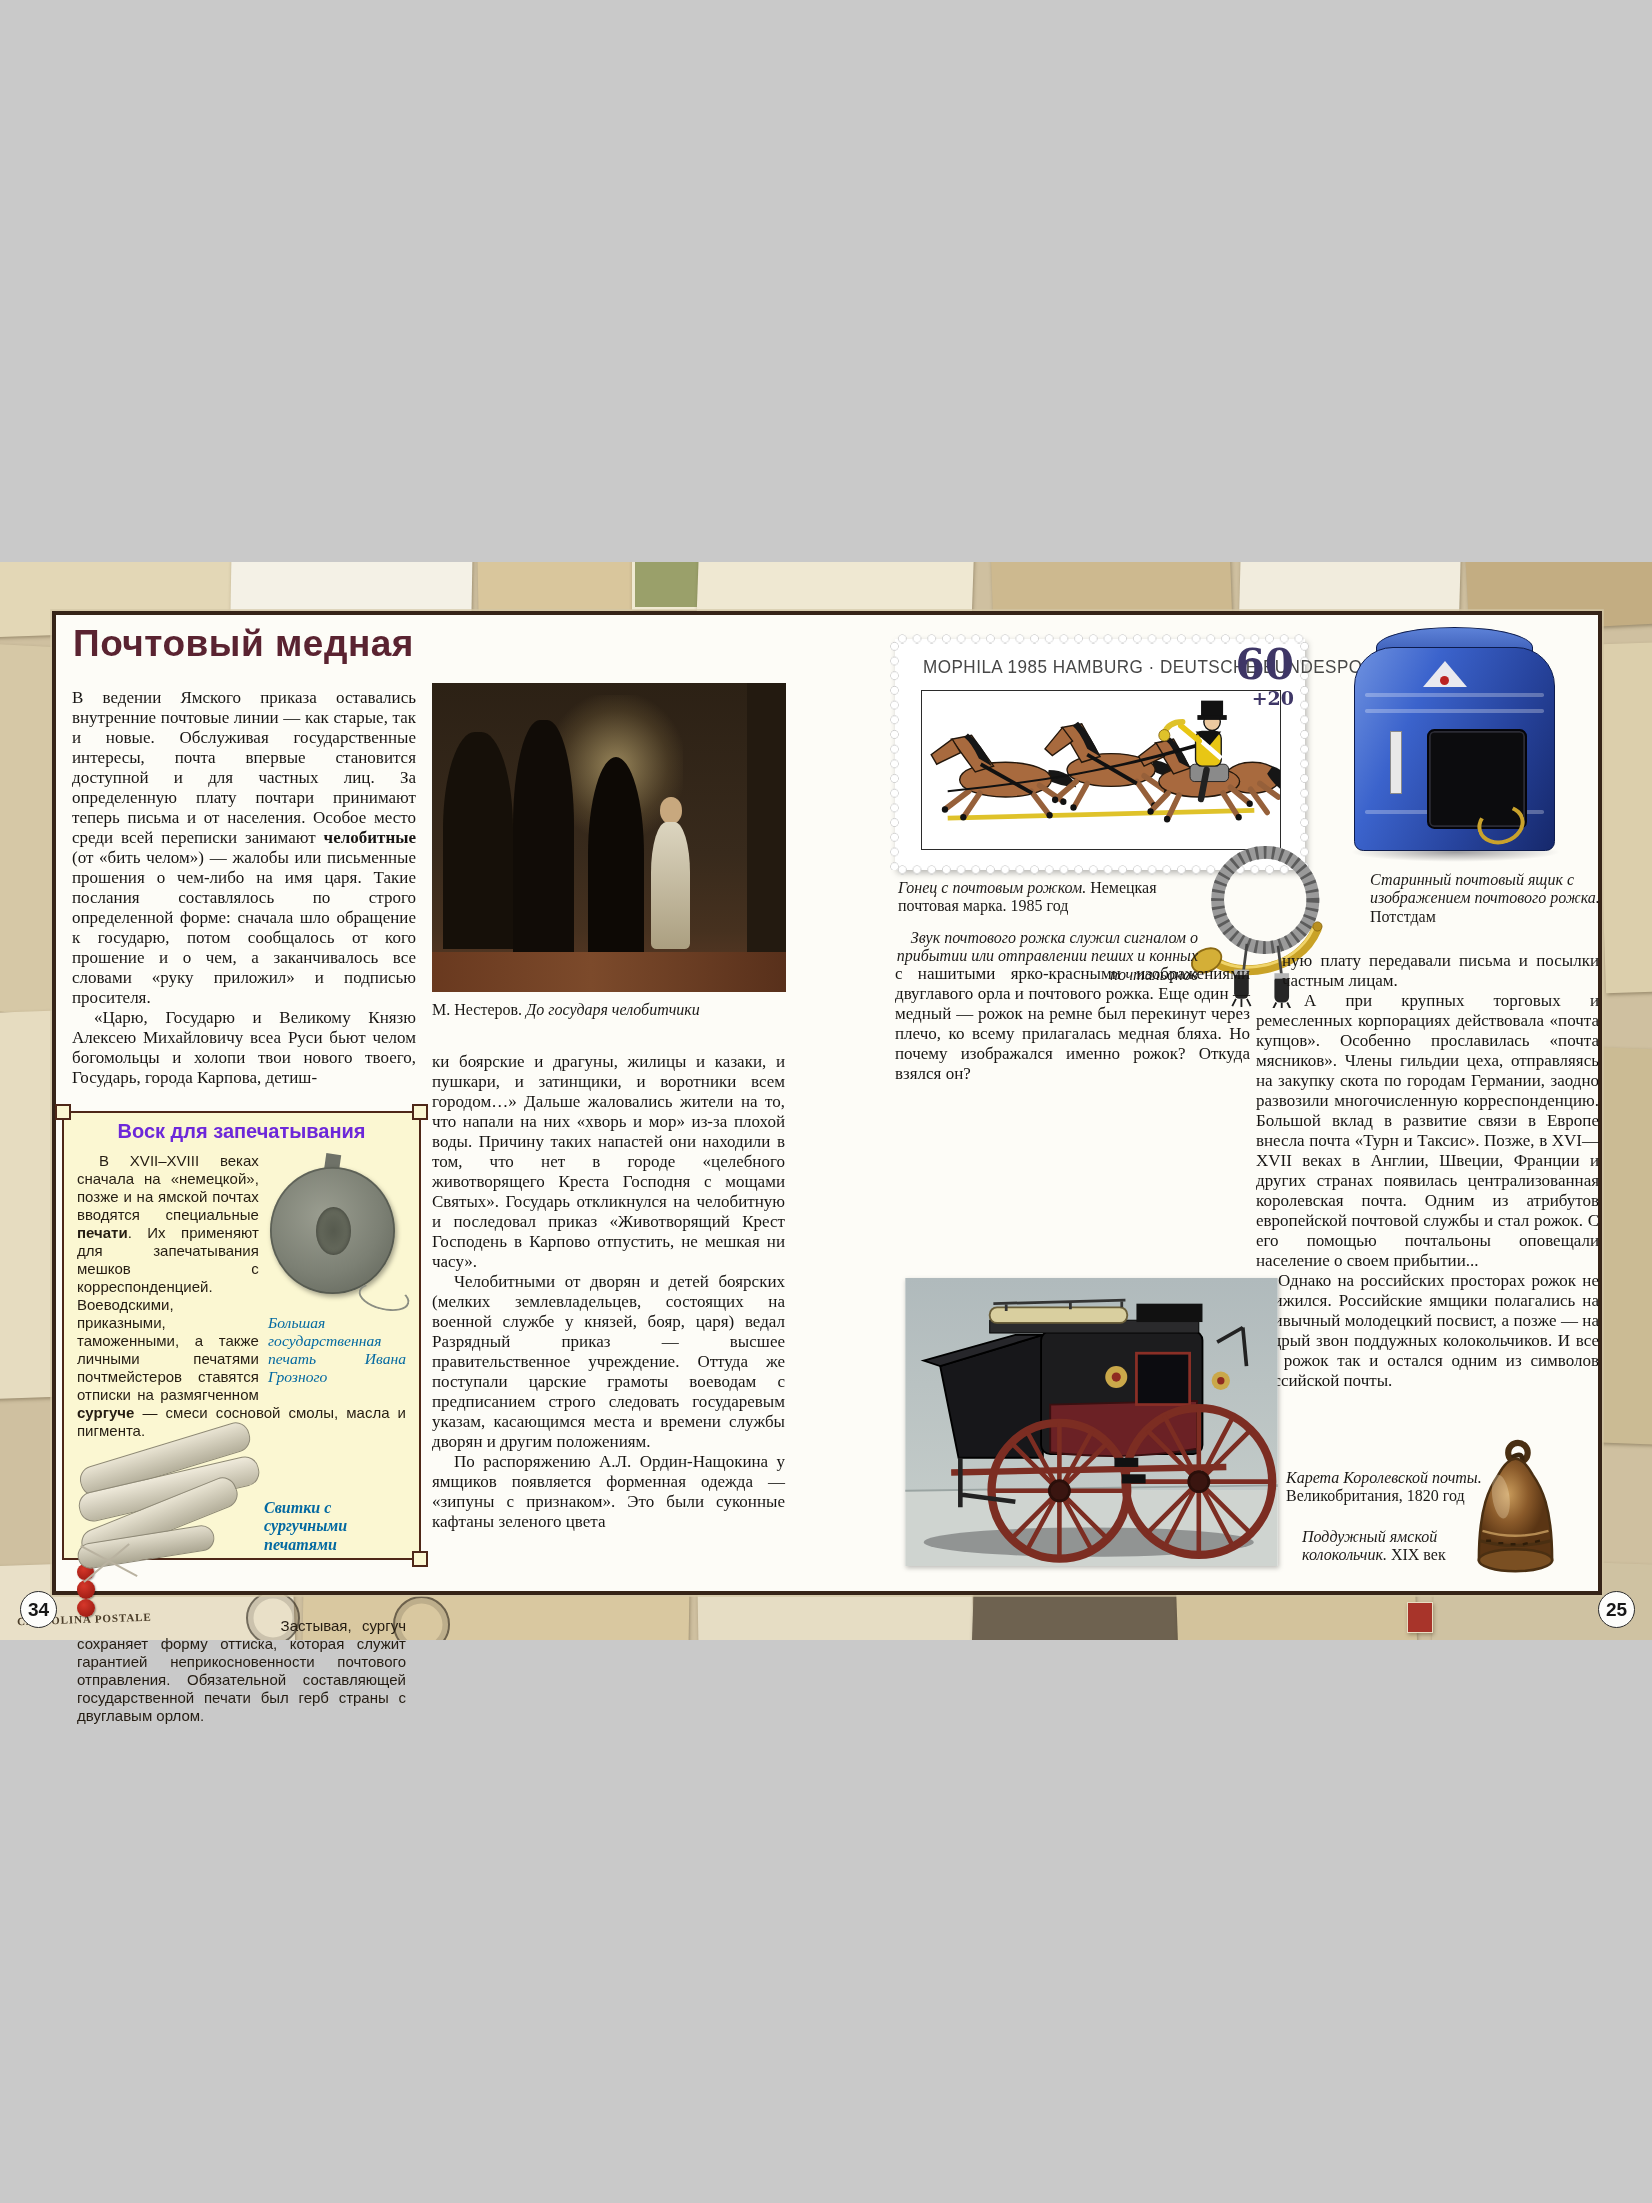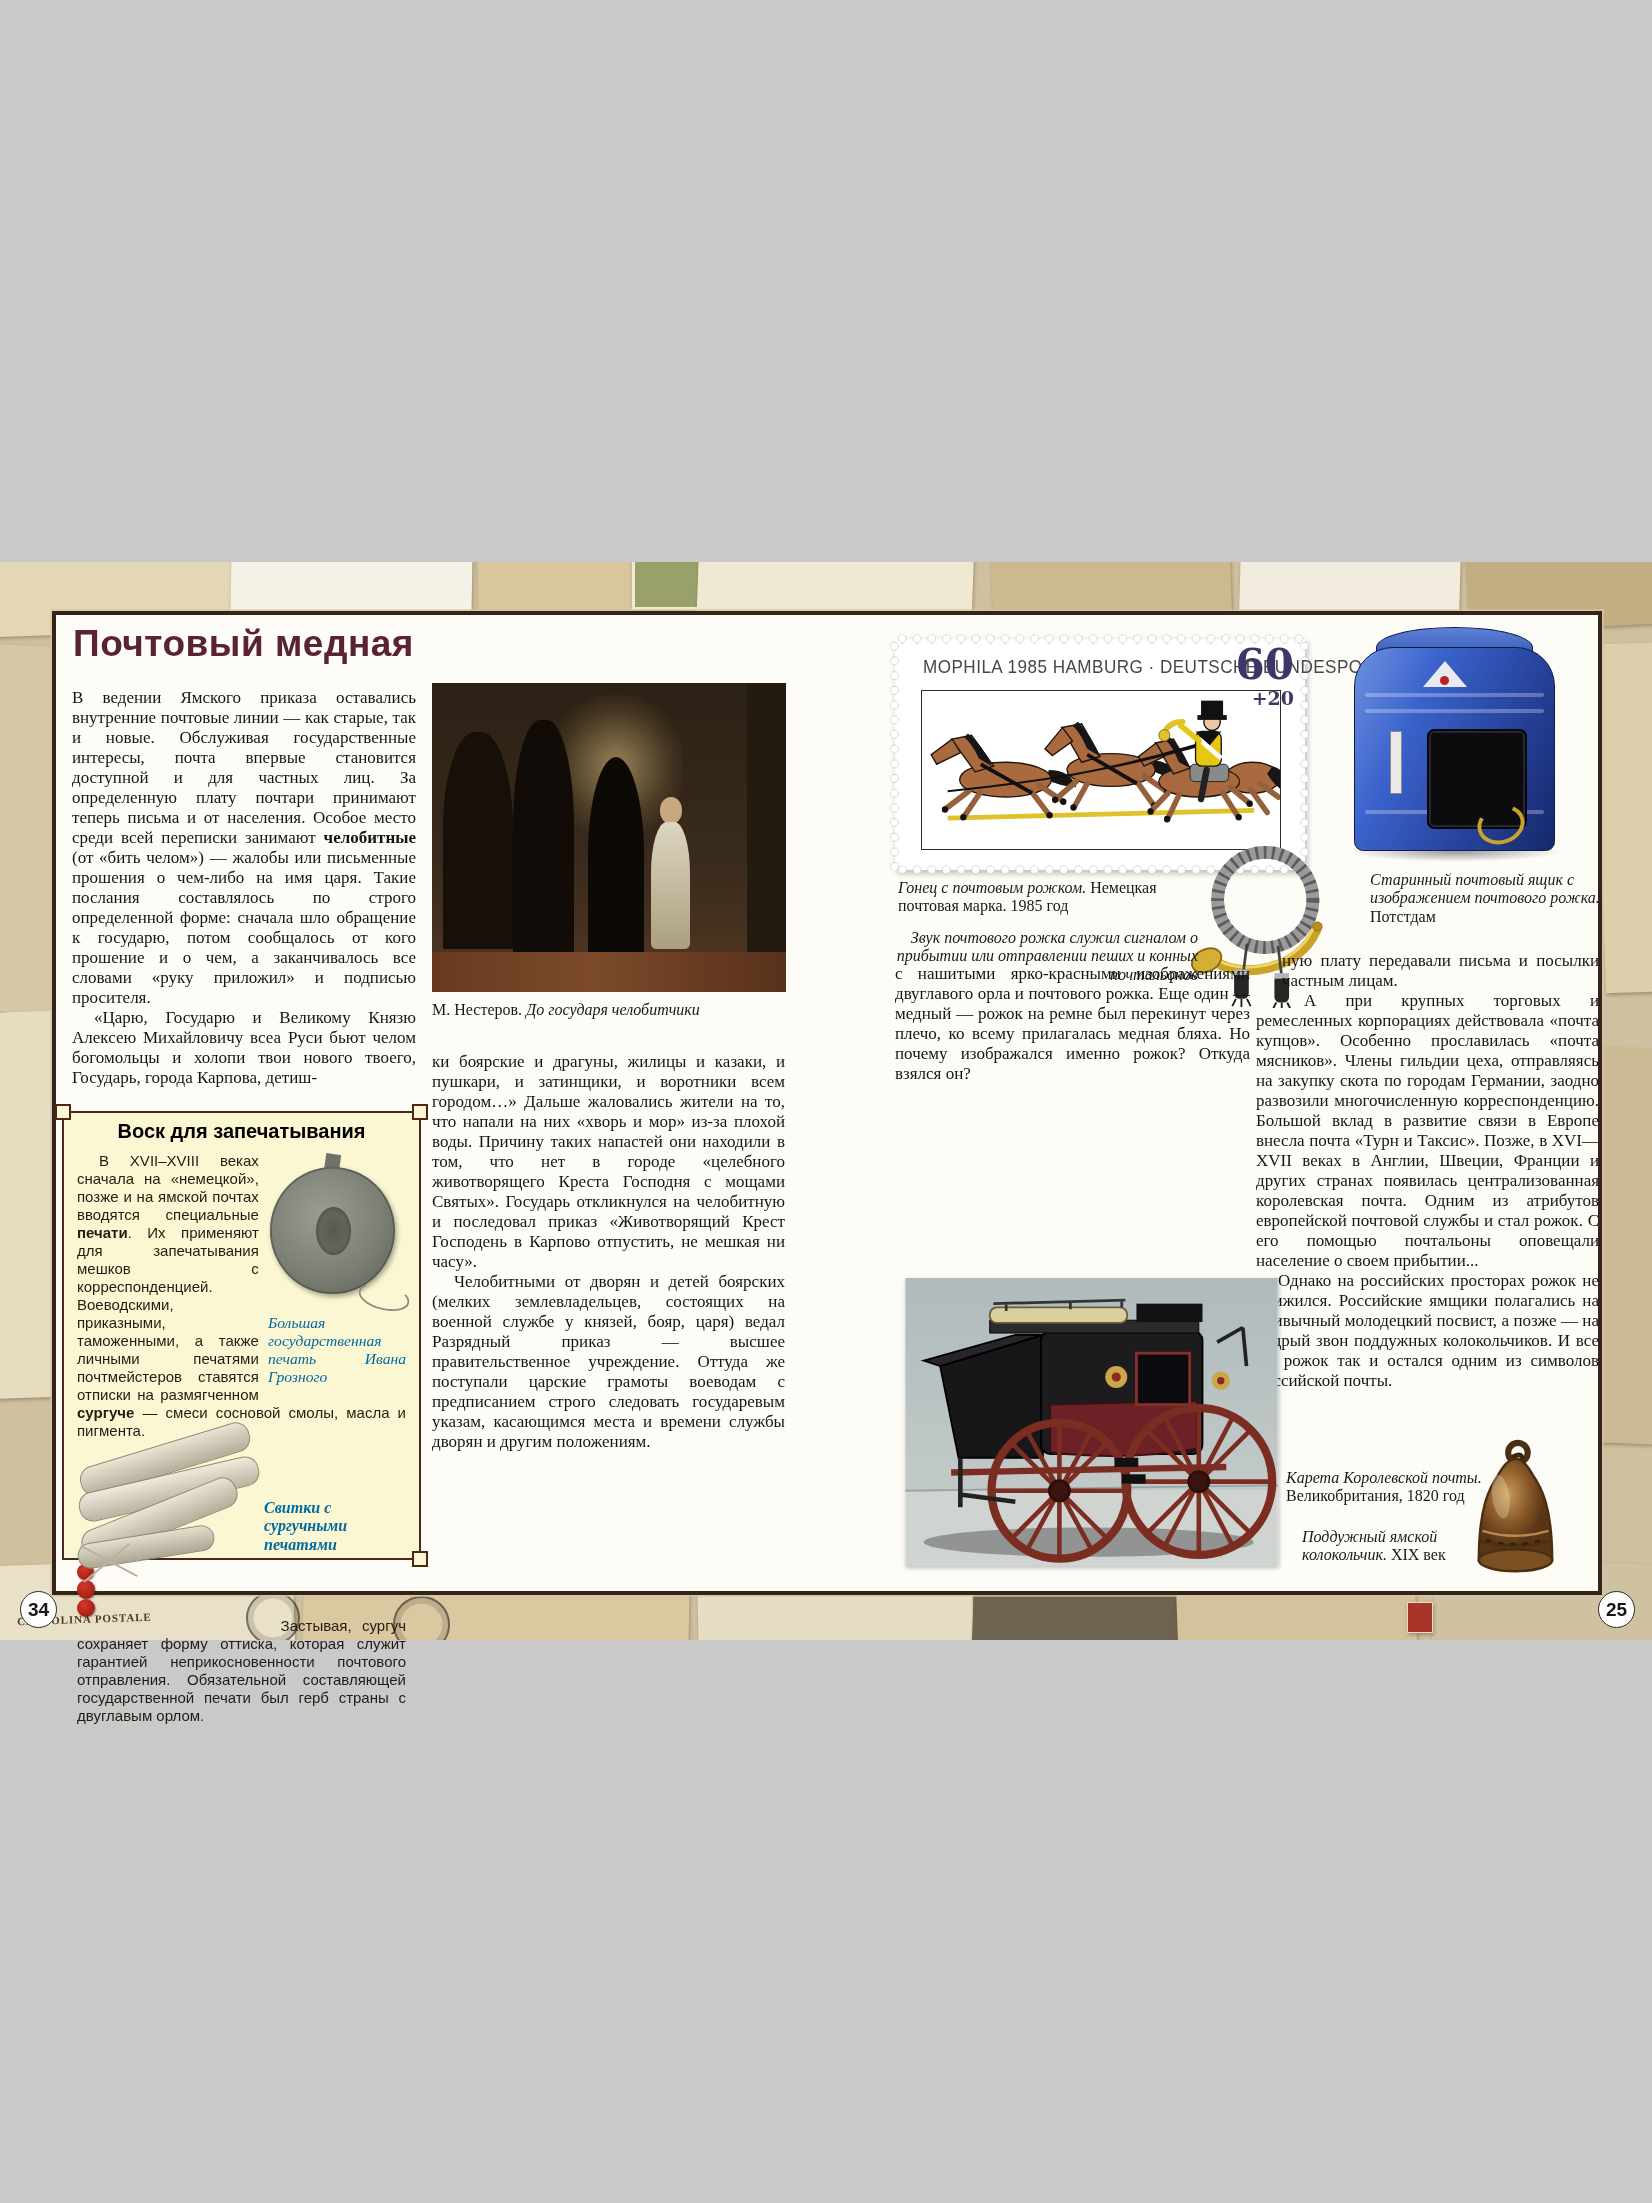--- a/index.html
+++ b/index.html
@@ -41,21 +41,21 @@
   .pt-fig2{left:23%;top:12%;width:17%;height:76%;background:#110c07;border-radius:45% 45% 0 0;}
   .pt-fig3{left:44%;top:24%;width:16%;height:64%;background:#0d0905;border-radius:50% 50% 0 0;}
   .pt-child{left:62%;top:45%;width:11%;height:41%;background:linear-gradient(#dcd5c0,#ab9f80);border-radius:40% 40% 5.5px 5.5px;}
   .pt-childhead{left:64.5%;top:37%;width:6%;height:8.5%;background:#c8a87e;border-radius:50%;}
   .pt-pillar{right:0;top:0;width:11%;height:100%;background:#231a10;}
   .pt-floor{left:0;bottom:0;width:100%;height:13%;background:linear-gradient(90deg,#69391f,#7c4a2b 45%,#58301b);}
 
   
   #sidebar{left:62px;top:1111px;width:359px;height:449px;background:#fbf7d2;border:2.8px solid #4e2718;box-sizing:border-box;}
   .sb-corner{position:absolute;width:12px;height:12px;border:2.8px solid #4e2718;background:#fbf7d2;}
-  #sidebar h3{margin:7.3px 9.2px 9.2px;text-align:center;font:bold 20px "Liberation Sans",sans-serif;color:#000000;}
+  #sidebar h3{margin:7.3px 9.2px 9.2px;text-align:center;font:bold 20px "Liberation Sans",sans-serif;color:#6d28d9;}
   .sb-body{padding:0 13px;font:15px/18px "Liberation Sans",sans-serif;color:#241c12;text-align:justify;}
   .sb-body p{margin:0 0 3.7px;}
   .sb-p1{text-indent:22px;}
   .seal-wrap{float:right;width:138px;margin:1.8px 0 3.7px 9.2px;}
   .seal-img{position:relative;width:130px;height:156px;}
   .seal-img div{position:absolute;}
   .seal-stub{left:57px;top:0;width:14.7px;height:18.4px;background:#6f7268;transform:rotate(8deg);}
   .seal-disc{left:1.8px;top:13px;width:125px;height:127px;border-radius:50%;
              background:radial-gradient(circle at 42% 38%,#9a9d90,#7c8074 55%,#5f6358 95%);
              box-shadow:inset 0 0 0 1.8px rgba(60,64,55,.5),1.8px 2.8px 5.5px rgba(0,0,0,.35);}
@@ -184,20 +184,21 @@
   <div class="pt pt-pillar"></div>
   <div class="pt pt-floor"></div>
 </div>
 <div id="cap-painting" class="abs z cap">
   <span>М. Нестеров. </span><i>До государя челобитчики</i>
 </div>
 
 <div id="col2" class="abs z bodytext">
   <p>ки боярские и драгуны, жилицы и казаки, и пушкари, и затинщики, и воротники всем городом…» Дальше жаловались жители на то, что напали на них «хворь и мор» из-за плохой воды. Причину таких напастей они находили в том, что нет в городе «целебного животворящего Креста Господня с мощами Святых». Государь откликнулся на челобитную и последовал приказ «Животворящий Крест Господень в Карпово отпустить, не мешкая ни часу».</p>
   <p class="ind">Челобитными от дворян и детей боярских (мелких землевладельцев, состоящих на военной службе у князей, бояр, царя) ведал Разрядный приказ — высшее правительственное учреждение. Оттуда же поступали царские грамоты воеводам с предписанием строго следовать государевым указам, касающимся места и времени службы дворян и другим положениям.</p>
+  <p class="ind">По распоряжению А.Л. Ордин-Нащокина у ямщиков появляется форменная одежда — «зипуны с признаком». Это были суконные кафтаны зеленого цвета</p>
 </div>
 
 <div id="sidebar" class="abs z">
   <div class="sb-corner" style="left:-9.2px;top:-9.2px;"></div>
   <div class="sb-corner" style="right:-9.2px;top:-9.2px;"></div>
   <div class="sb-corner" style="right:-9.2px;bottom:-9.2px;"></div>
   <h3>Воск для запечатывания</h3>
   <div class="sb-body">
     <span class="seal-wrap">
       <span class="seal-img" style="display:block;">

